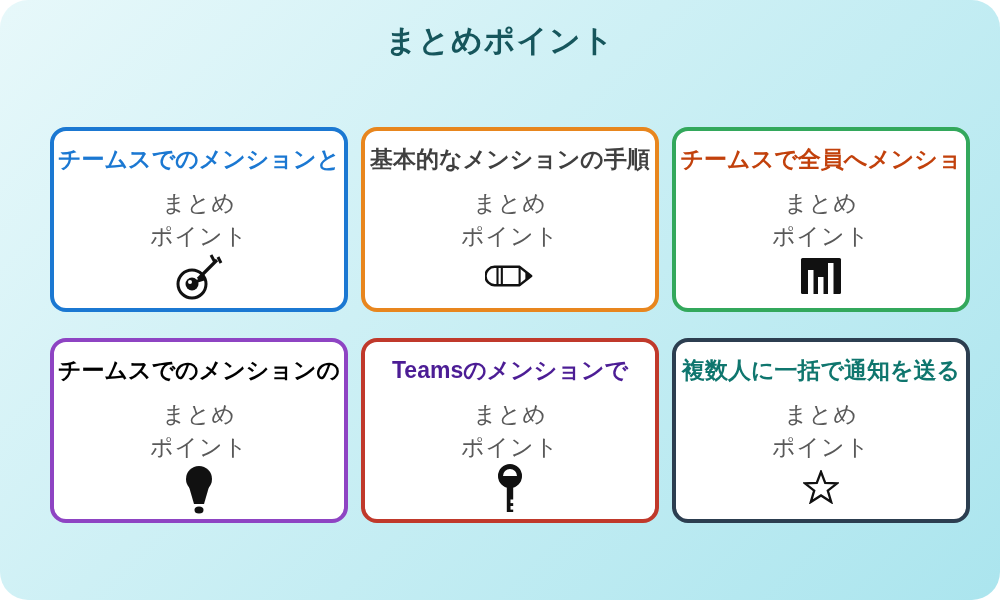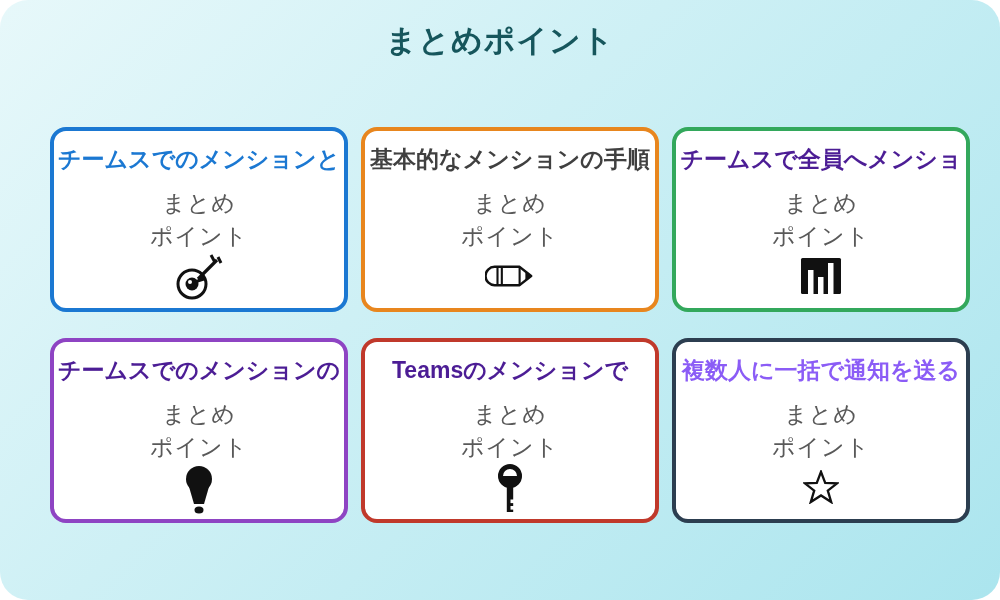--- a/index.html
+++ b/index.html
@@ -85,37 +85,37 @@
           <path d="M10,3.5 a9.5,9.5 0 0 0 0,19 L36,22.5 L48,13 L36,3.5 Z" fill="#ffffff" stroke="#111111" stroke-width="2.6" stroke-linejoin="round"></path>
           <line x1="13" y1="4" x2="13" y2="22" stroke="#111111" stroke-width="2.2"></line>
           <line x1="17.5" y1="4" x2="17.5" y2="22" stroke="#111111" stroke-width="2.2"></line>
           <line x1="36" y1="4" x2="36" y2="22" stroke="#111111" stroke-width="2.2"></line>
           <polygon points="48.5,13 42,9.2 42,16.8" fill="#111111"></polygon>
         </svg>
       </div>
     </article>
 
     <article class="card" style="border-color: rgb(51, 168, 92); background: rgb(255, 255, 255);">
-      <div class="card-title" style="color: #4c1d95;">チームスで全員へメンショ</div>
+      <div class="card-title" style="color: #c2410c;">チームスで全員へメンショ</div>
       <div class="card-sub">
         <div class="card-sub-line" style="color: rgb(89, 89, 89);">まとめ</div>
         <div class="card-sub-line" style="color: rgb(89, 89, 89);">ポイント</div>
       </div>
       <div class="icon-wrap">
         <svg width="46" height="42" viewBox="0 0 46 42">
           <rect x="3" y="3" width="40" height="36" rx="1.5" fill="#111111"></rect>
           <rect x="10" y="15" width="5.5" height="24" fill="#ffffff"></rect>
           <rect x="20" y="22" width="5.5" height="17" fill="#ffffff"></rect>
           <rect x="30" y="8" width="5.5" height="31" fill="#ffffff"></rect>
         </svg>
       </div>
     </article>
 
     <article class="card" style="border-color: rgb(142, 68, 195); background: rgb(255, 255, 255);">
-      <div class="card-title" style="color: #4c1d95;">チームスでのメンションの</div>
+      <div class="card-title" style="color: #000000;">チームスでのメンションの</div>
       <div class="card-sub">
         <div class="card-sub-line" style="color: rgb(89, 89, 89);">まとめ</div>
         <div class="card-sub-line" style="color: rgb(89, 89, 89);">ポイント</div>
       </div>
       <div class="icon-wrap">
         <svg width="34" height="52" viewBox="0 0 34 52">
           <circle cx="17" cy="15" r="13" fill="#111111"></circle>
           <polygon points="6.5,21 27.5,21 22,40 12,40" fill="#111111"></polygon>
           <ellipse cx="17" cy="46" rx="4.5" ry="3.6" fill="#111111"></ellipse>
         </svg>
@@ -133,21 +133,21 @@
           <circle cx="13" cy="12" r="9.5" fill="#ffffff" stroke="#111111" stroke-width="5"></circle>
           <path d="M1.5,12 A11.5,11.5 0 0 0 24.5,12 Z" fill="#111111"></path>
           <rect x="9.8" y="21" width="6.4" height="27" fill="#111111"></rect>
           <rect x="13.5" y="35.5" width="4.5" height="3.6" fill="#ffffff"></rect>
           <rect x="13.5" y="42" width="4.5" height="3.6" fill="#ffffff"></rect>
         </svg>
       </div>
     </article>
 
     <article class="card" style="border-color: rgb(44, 62, 80); background: rgb(255, 255, 255);">
-      <div class="card-title" style="color: #8b5cf6;">複数人に一括で通知を送る</div>
+      <div class="card-title" style="color: #0f766e;">複数人に一括で通知を送る</div>
       <div class="card-sub">
         <div class="card-sub-line" style="color: rgb(89, 89, 89);">まとめ</div>
         <div class="card-sub-line" style="color: rgb(89, 89, 89);">ポイント</div>
       </div>
       <div class="icon-wrap">
         <svg width="36" height="34" viewBox="0 0 40 38">
           <polygon points="20,2 24.7,14.4 38,14.9 27.6,23.1 31.4,35.8 20,28.4 8.6,35.8 12.4,23.1 2,14.9 15.3,14.4" fill="#ffffff" stroke="#111111" stroke-width="2.6" stroke-linejoin="miter"></polygon>
         </svg>
       </div>
     </article>

